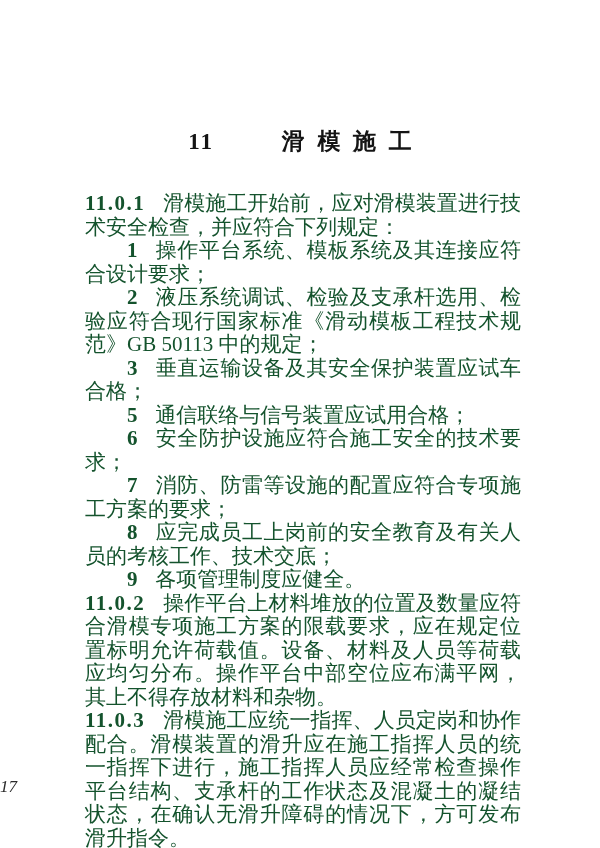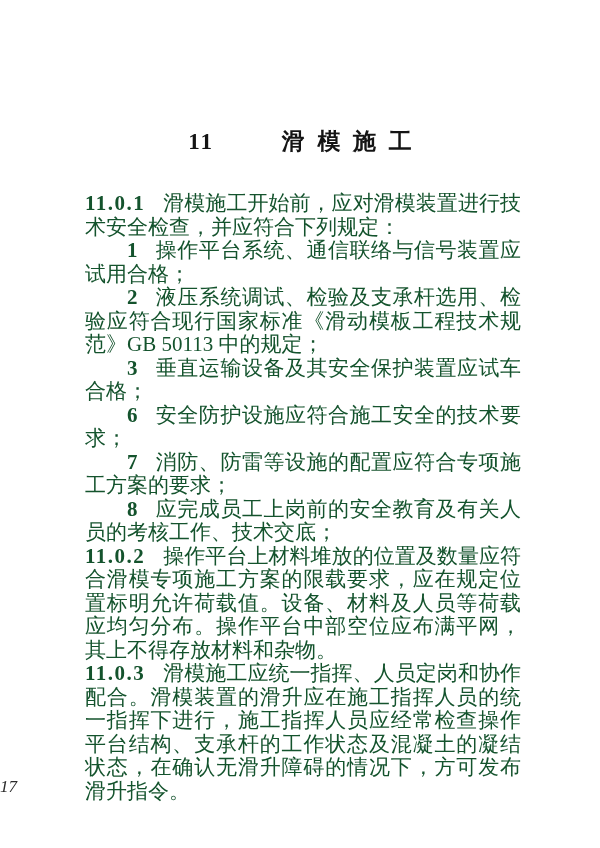--- a/index.html
+++ b/index.html
@@ -81,34 +81,36 @@
 <div class="doc-page">
 
   <h1 class="chapter-title">
     <span class="chapter-num">11</span><span class="chapter-text">滑模施工</span>
   </h1>
 
   <div class="doc-body">
 
     <p class="clause"><span class="blk-num">11.0.1</span><span>滑模施工开始前，应对滑模装置进行技术安全检查，并应符合下列规定：</span></p>
 
-    <p class="item"><span class="blk-num">1</span><span>操作平台系统、通信联络与信号装置应试用合格；</span></p>
+    <p class="item"><span class="blk-num">1</span><span>操作平台系统、模板系统及其连接应符合设计要求；</span></p>
 
     <p class="item"><span class="blk-num">2</span><span>液压系统调试、检验及支承杆选用、检验应符合现行国家标准《滑动模板工程技术规范》GB 50113 中的规定；</span></p>
 
     <p class="item"><span class="blk-num">3</span><span>垂直运输设备及其安全保护装置应试车合格；</span></p>
 
 
+    <p class="item"><span class="blk-num">5</span><span>通信联络与信号装置应试用合格；</span></p>
 
     <p class="item"><span class="blk-num">6</span><span>安全防护设施应符合施工安全的技术要求；</span></p>
 
     <p class="item"><span class="blk-num">7</span><span>消防、防雷等设施的配置应符合专项施工方案的要求；</span></p>
 
     <p class="item"><span class="blk-num">8</span><span>应完成员工上岗前的安全教育及有关人员的考核工作、技术交底；</span></p>
 
+    <p class="item"><span class="blk-num">9</span><span>各项管理制度应健全。</span></p>
 
     <p class="clause"><span class="blk-num">11.0.2</span><span>操作平台上材料堆放的位置及数量应符合滑模专项施工方案的限载要求，应在规定位置标明允许荷载值。设备、材料及人员等荷载应均匀分布。操作平台中部空位应布满平网，其上不得存放材料和杂物。</span></p>
 
     <p class="clause"><span class="blk-num">11.0.3</span><span>滑模施工应统一指挥、人员定岗和协作配合。滑模装置的滑升应在施工指挥人员的统一指挥下进行，施工指挥人员应经常检查操作平台结构、支承杆的工作状态及混凝土的凝结状态，在确认无滑升障碍的情况下，方可发布滑升指令。</span></p>
 
 
   </div>
 
   <div class="page-number">17</div>
 

